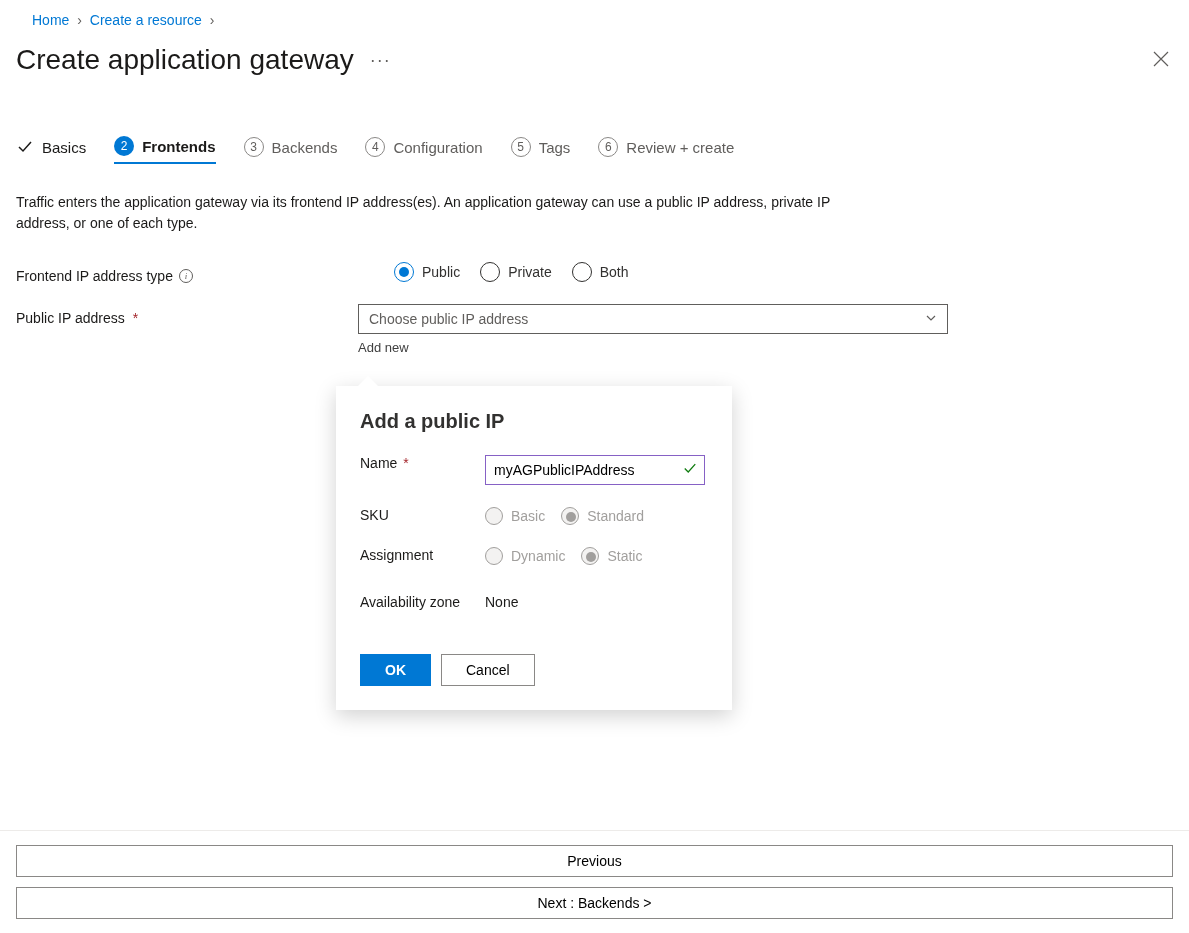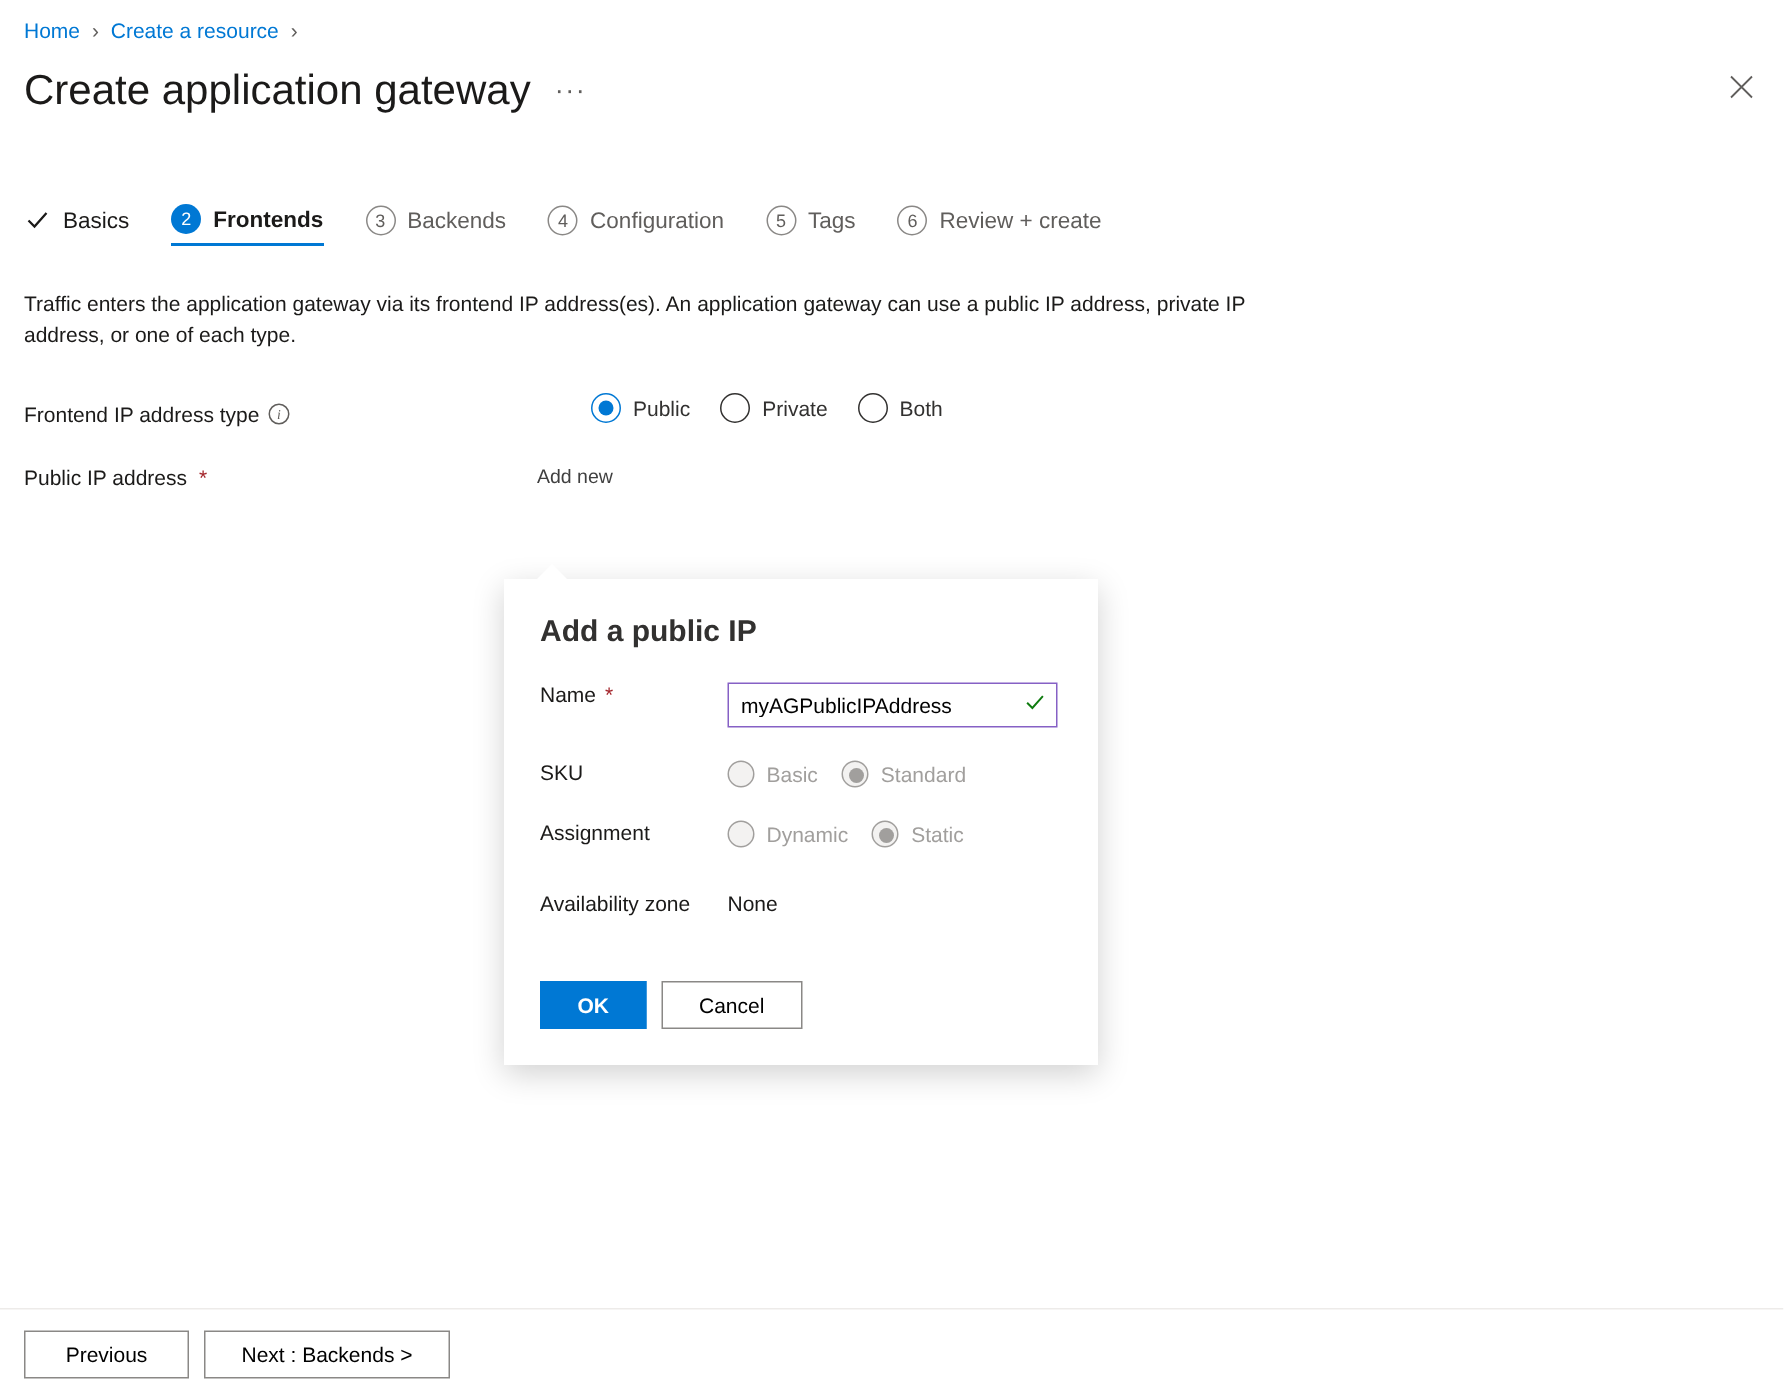--- a/index.html
+++ b/index.html
@@ -10,21 +10,21 @@
     body {
       font-family: "Segoe UI", -apple-system, BlinkMacSystemFont, sans-serif;
       font-size: 14px;
       color: #323130;
       background: #ffffff;
       width: 1189px;
       height: 933px;
       position: relative;
     }
     .breadcrumb {
-      padding: 12px 16px 8px 16px;
+      padding: 12px 16px 8px 32px;
       font-size: 14px;
     }
     .breadcrumb a {
       color: #0078d4;
       text-decoration: none;
       cursor: pointer;
     }
     .breadcrumb .sep {
       color: #605e5c;
       margin: 0 4px;
@@ -298,20 +298,21 @@
     }
     .footer {
       position: absolute;
       bottom: 0;
       left: 0;
       right: 0;
       border-top: 1px solid #edebe9;
       padding: 14px 16px;
       display: flex;
       gap: 10px;
+      flex-direction: column;
     }
     .footer .btn {
       min-width: 110px;
     }
     .muted-text {
       color: #a19f9d;
     }
   </style>
 </head>
 <body>
@@ -390,20 +391,28 @@
     </div>
   </div>
 </div>
 
 <div class="form-row">
   <div class="form-label">
     <span>Public IP address</span>
     <span class="required">*</span>
   </div>
   <div class="form-control">
+    <div class="select-box">
+      <span>Choose public IP address</span>
+      <span class="chevron">
+        <svg width="12" height="12" viewBox="0 0 12 12">
+            <path d="M2 4 L6 8 L10 4" stroke="#605e5c" stroke-width="1.2" fill="none"></path>
+          </svg>
+      </span>
+    </div>
     <span class="add-new-link">Add new</span>
   </div>
 </div>
 
 <div class="callout">
   <h2 class="callout-title">Add a public IP</h2>
 
   <div class="callout-row">
     <div class="callout-label">
       <span>Name</span>

